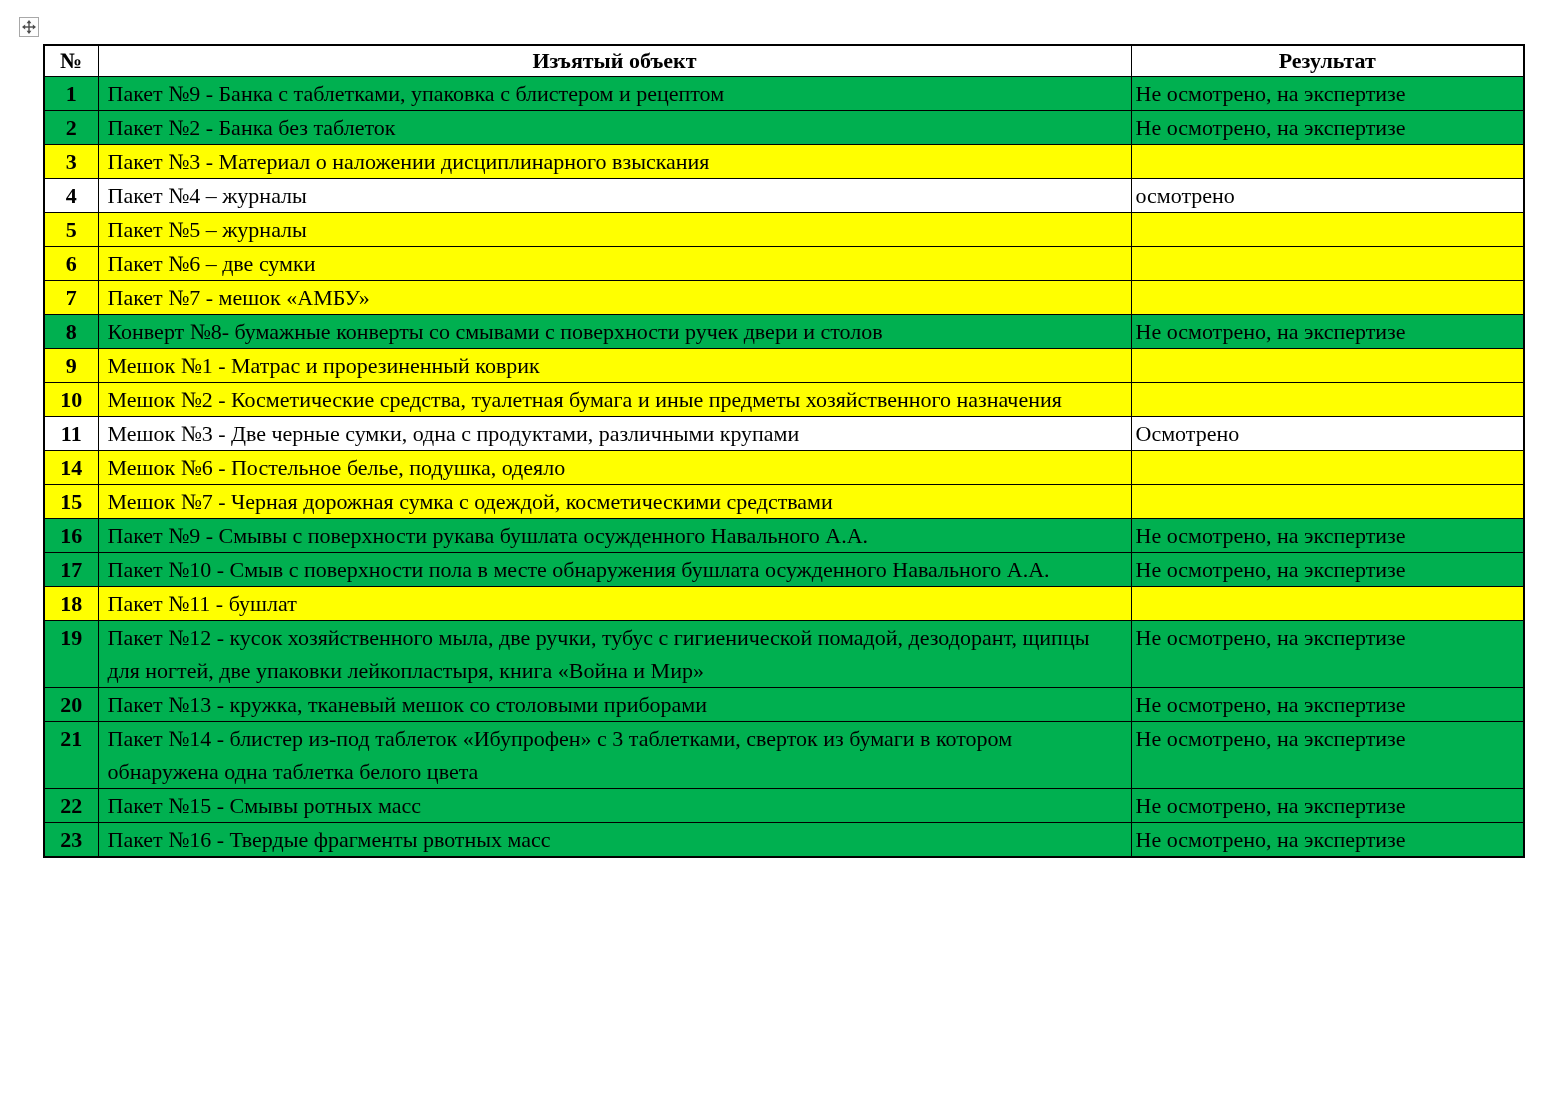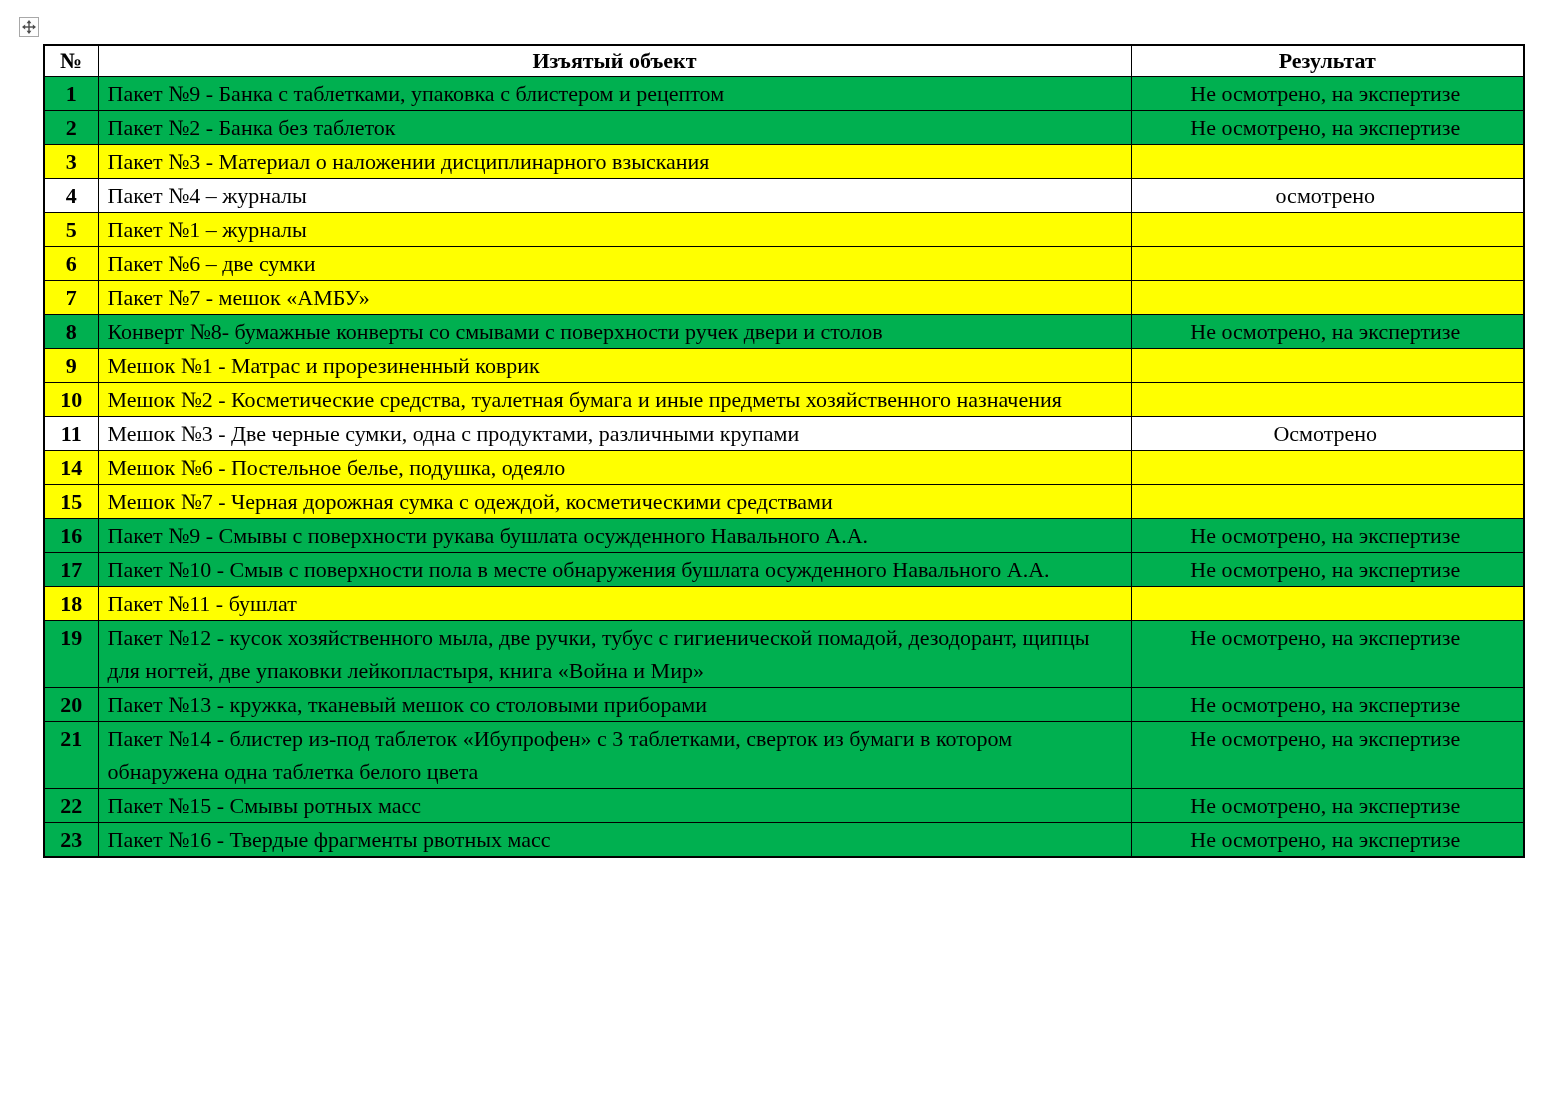--- a/index.html
+++ b/index.html
@@ -65,21 +65,21 @@
   td.num {
     font-weight: bold;
     text-align: center;
   }
   td.obj {
     text-align: left;
     padding-left: 9px;
     padding-right: 6px;
   }
   td.res {
-    text-align: center;
+    text-align: left;
     padding-left: 4px;
     padding-right: 8px;
   }
   tr.green td { background: var(--row-green, #00B050); }
   tr.yellow td { background: var(--row-yellow, #FFFF00); }
   tr.white td { background: var(--row-white, #FFFFFF); }
 </style>
 </head>
 <body>
 
@@ -127,21 +127,21 @@
           <td class="obj">Пакет №3 - Материал о наложении дисциплинарного взыскания</td>
           <td class="res"></td>
         </tr>
         <tr class="white">
           <td class="num">4</td>
           <td class="obj">Пакет №4 – журналы</td>
           <td class="res">осмотрено</td>
         </tr>
         <tr class="yellow">
           <td class="num">5</td>
-          <td class="obj">Пакет №1 – журналы</td>
+          <td class="obj">Пакет №5 – журналы</td>
           <td class="res"></td>
         </tr>
         <tr class="yellow">
           <td class="num">6</td>
           <td class="obj">Пакет №6 – две сумки</td>
           <td class="res"></td>
         </tr>
         <tr class="yellow">
           <td class="num">7</td>
           <td class="obj">Пакет №7 - мешок «АМБУ»</td>

